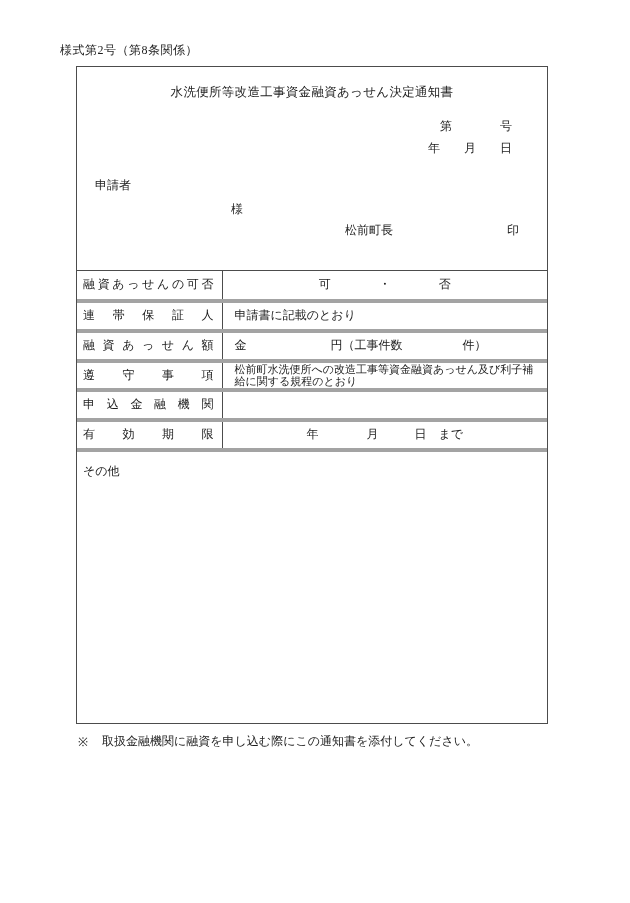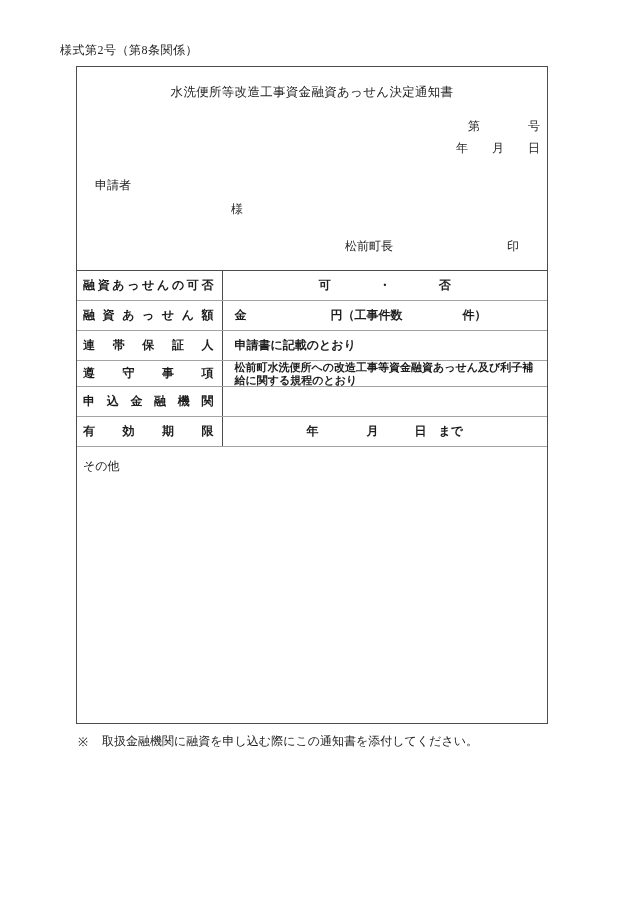--- a/index.html
+++ b/index.html
@@ -38,46 +38,46 @@
     top: 17px;
     left: 0;
     right: 0;
     text-align: center;
     font-size: 12.5px;
     letter-spacing: 0.3px;
   }
   .docno {
     position: absolute;
     top: 48px;
-    right: 7px;
+    right: 35px;
     text-align: right;
     font-size: 12px;
     line-height: 22px;
   }
   .applicant { position: absolute; left: 18px; top: 110px; font-size: 12px; }
   .honorific { position: absolute; left: 154px; top: 134px; font-size: 12px; }
   .issuer { position: absolute; left: 268px; top: 151px; width: 174px; font-size: 12px; }
   .issuer .line2 {
     display: flex;
     justify-content: space-between;
-    margin-top: 20px;
+    margin-top: 4px;
   }
   table.grid {
     width: 100%;
     border-collapse: collapse;
     border-top: 1px solid #4c4c4c;
     table-layout: fixed;
     font-size: 12px;
   }
   col.c-label { width: 145px; }
   .grid th, .grid td {
-    border-bottom: 1px solid #a3a3a3;
+    border-bottom: 4px solid #a3a3a3;
     height: 30px;
     vertical-align: middle;
-    font-weight: bold;
+    font-weight: normal;
   }
   .grid th {
     border-right: 1px solid #4c4c4c;
     text-align: justify;
     text-align-last: justify;
     padding: 0 8px 0 6px;
   }
   .grid td { padding: 0 8px 0 12px; text-align: left; }
   .grid td.vcenter { text-align: center; padding: 0; }
   .grid tr.r-shuji th, .grid tr.r-shuji td { height: 24px; }
@@ -140,26 +140,26 @@
       <colgroup>
           <col class="c-label">
           <col class="c-value">
         </colgroup>
       <tbody>
         <tr>
           <th>融資あっせんの可否</th>
           <td class="vcenter">可　　　　・　　　　否</td>
         </tr>
         <tr>
+          <th>連帯保証人</th>
+          <td>申請書に記載のとおり</td>
+        </tr>
+        <tr>
           <th>融資あっせん額</th>
           <td>金　　　　　　　円（工事件数　　　　　件）</td>
-        </tr>
-        <tr>
-          <th>連帯保証人</th>
-          <td>申請書に記載のとおり</td>
         </tr>
         <tr class="r-shuji">
           <th>遵守事項</th>
           <td>
             <div class="small-val">松前町水洗便所への改造工事等資金融資あっせん及び利子補給に関する規程のとおり</div>
           </td>
         </tr>
         <tr>
           <th>申込金融機関</th>
           <td></td>

